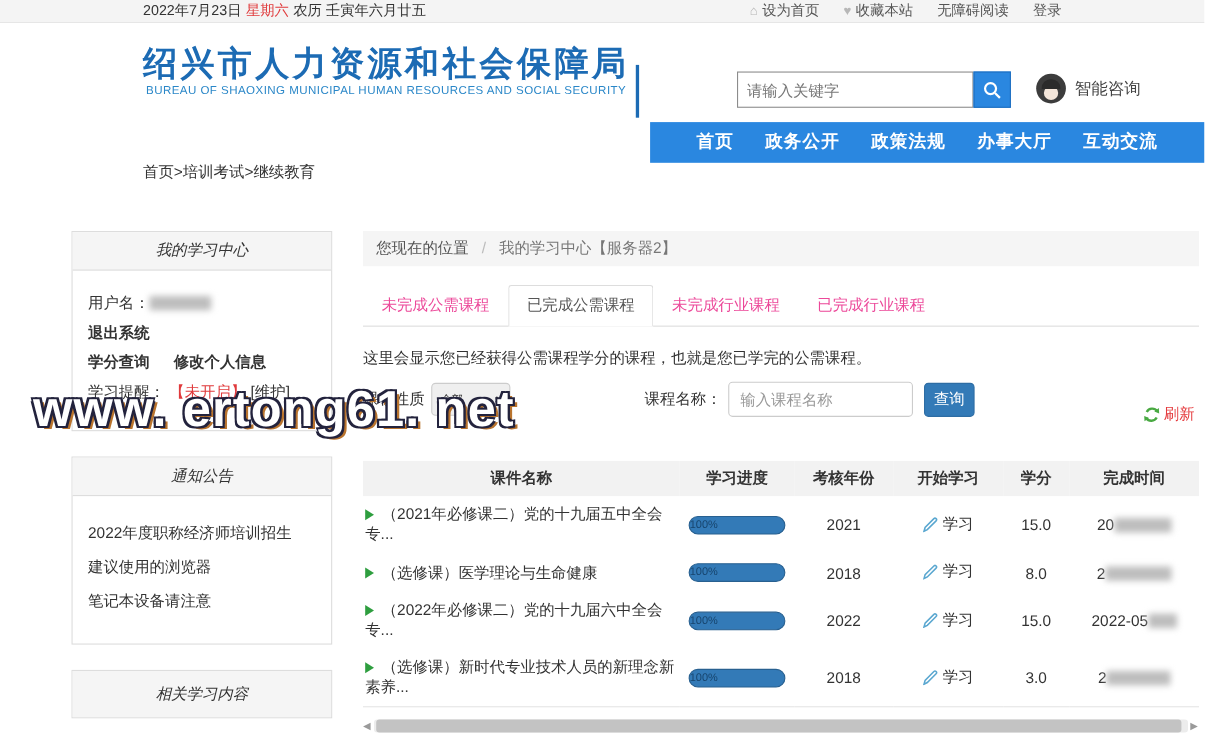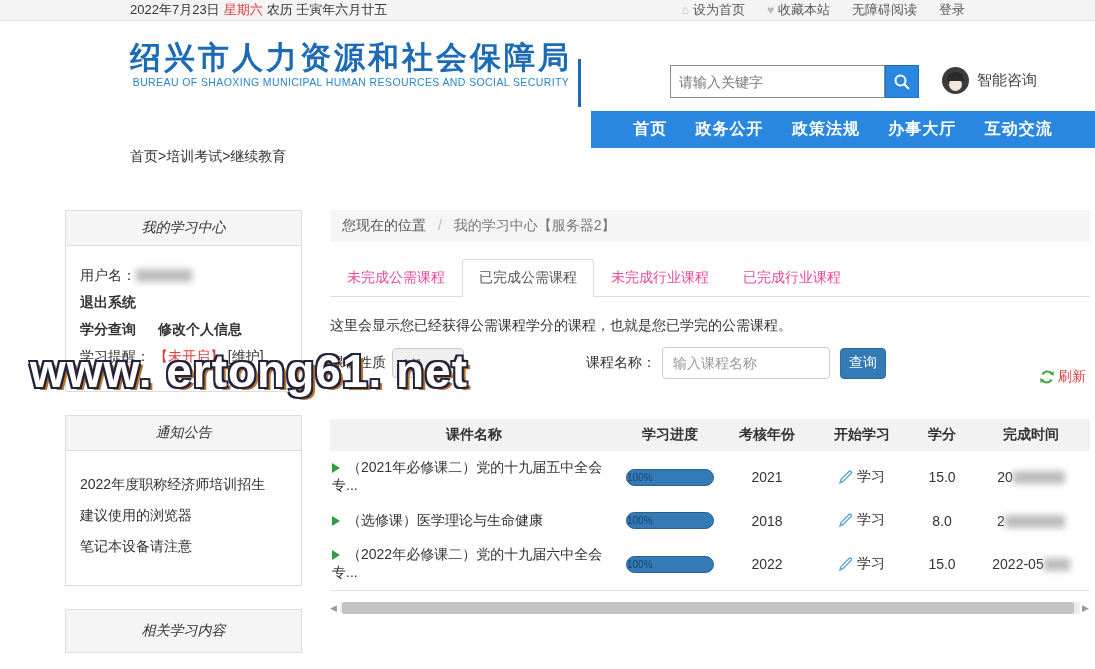--- a/index.html
+++ b/index.html
@@ -281,20 +281,35 @@
           <td>2022</td>
           <td><a class="study-link" href="#">
             <svg width="14" height="14" viewBox="0 0 14 14">
                   <path d="M1 13 L2 9.5 L10 1.5 A1.4 1.4 0 0 1 12 3.5 L4 11.5 Z" fill="none" stroke="#5aa7d0" stroke-width="1.4"></path>
                 </svg>
             <span>学习</span>
               </a></td>
           <td>15.0</td>
           <td><span>2022-05</span><span class="blur" style="width:26px;"></span></td>
         </tr>
+        <tr>
+          <td class="name"><span class="play"></span><span>（选修课）新时代专业技术人员的新理念新素养...</span></td>
+          <td>
+              <div class="pbar">100%</div>
+            </td>
+          <td>2018</td>
+          <td><a class="study-link" href="#">
+            <svg width="14" height="14" viewBox="0 0 14 14">
+                  <path d="M1 13 L2 9.5 L10 1.5 A1.4 1.4 0 0 1 12 3.5 L4 11.5 Z" fill="none" stroke="#5aa7d0" stroke-width="1.4"></path>
+                </svg>
+            <span>学习</span>
+              </a></td>
+          <td>3.0</td>
+          <td><span>2</span><span class="blur" style="width:58px;"></span></td>
+        </tr>
       </tbody>
     </table>
 
     <div class="hscroll">
       <span class="hs-arrow">◀</span>
       <div class="hs-track">
           <div class="hs-thumb"></div>
         </div>
       <span class="hs-arrow">▶</span>
     </div>

